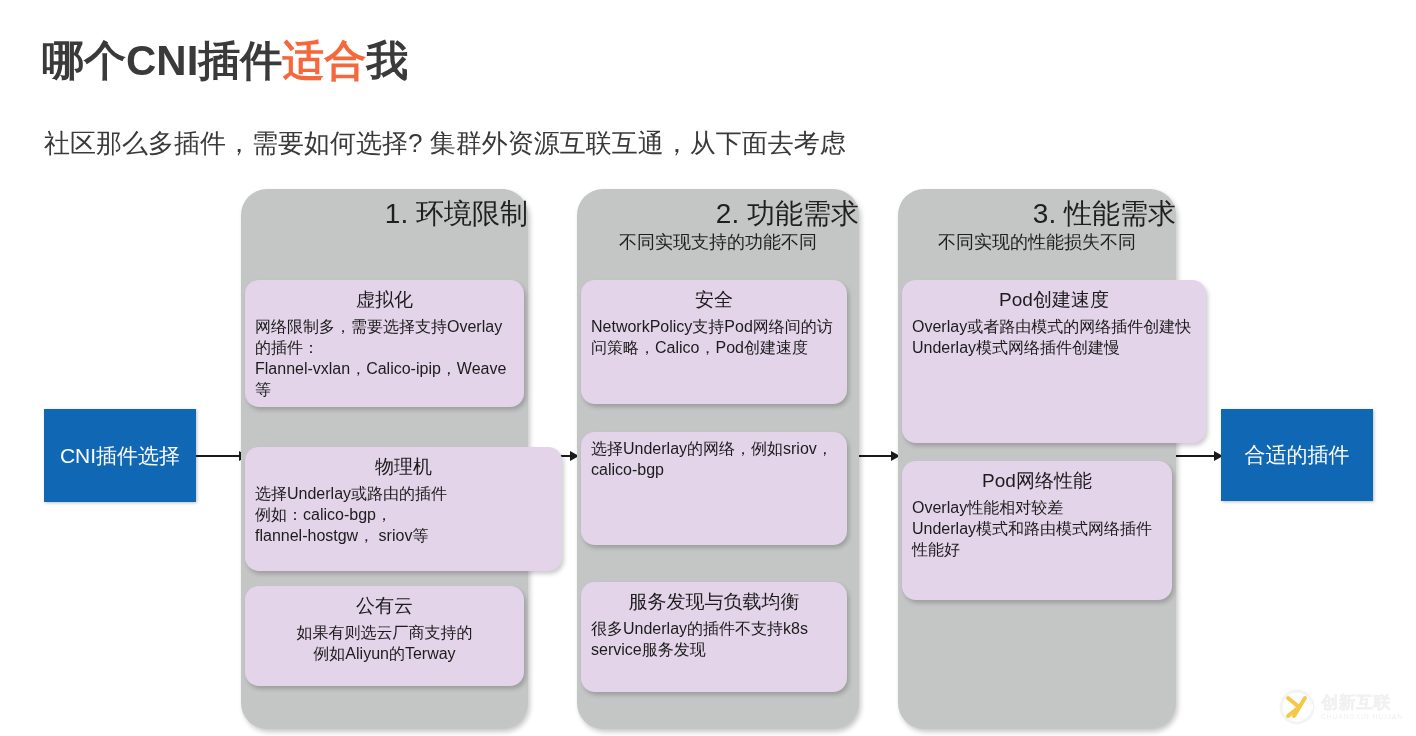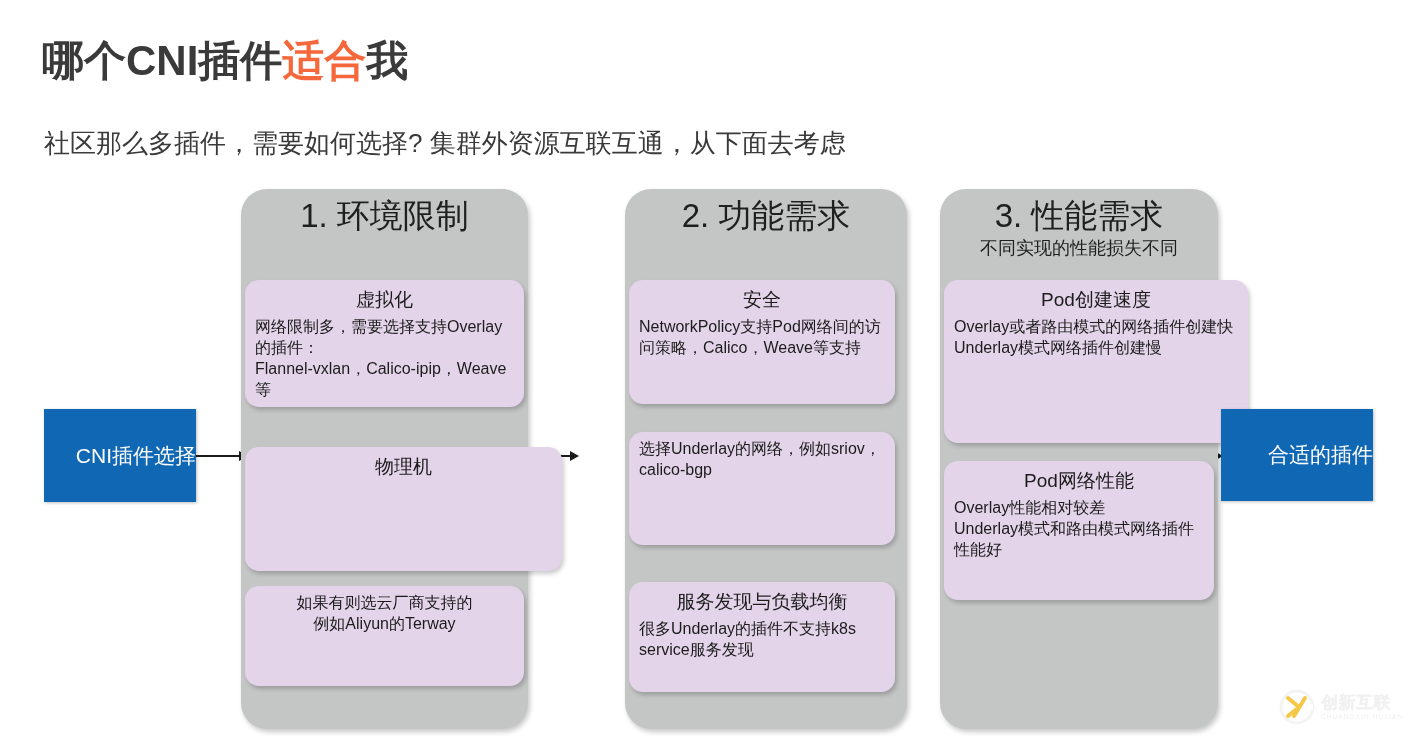--- a/index.html
+++ b/index.html
@@ -41,21 +41,21 @@
   }
 
   
   .flow-box {
     position: absolute;
     background: #1068B4;
     color: #ffffff;
     font-size: 21px;
     display: flex;
     align-items: center;
-    justify-content: flex-end;
+    justify-content: center;
     box-shadow: 1px 1px 3px rgba(0,0,0,0.25);
   }
   #start-box {
     left: 44px;
     top: 409px;
     width: 152px;
     height: 93px;
   }
   #end-box {
     left: 1221px;
@@ -93,32 +93,33 @@
     position: absolute;
     top: 189px;
     height: 540px;
     background: #C4C6C6;
     border-radius: 26px;
     box-shadow: 2px 3px 5px rgba(0,0,0,0.22);
     box-sizing: border-box;
     padding: 0;
   }
   #col-1 { left: 241px; width: 287px; }
-  #col-2 { left: 577px; width: 282px; margin-left: 48px; }
-  #col-3 { left: 898px; width: 278px; margin-left: 42px; }
+  #col-2 { left: 577px; width: 282px; }
+  #col-3 { left: 898px; width: 278px; }
 
   .col-head {
     text-align: center;
     padding-top: 8px;
   }
   .col-head .num {
-    font-size: 33px;
+    font-size: 28px;
     color: #1f1f1f;
     line-height: 1.18;
     white-space: nowrap;
+    text-align: right;
   }
   .col-head .sub {
     font-size: 18px;
     color: #1f1f1f;
     line-height: 1.25;
     margin-top: 1px;
     white-space: nowrap;
   }
 
   
@@ -234,34 +235,39 @@
   <div class="col-head">
     <div class="num">1. 环境限制</div>
   </div>
   <div class="card" id="c1-card1">
     <div class="card-title">虚拟化</div>
     <div class="card-body">网络限制多，需要选择支持Overlay的插件：
 Flannel-vxlan，Calico-ipip，Weave等</div>
   </div>
   <div class="card" id="c1-card2">
     <div class="card-title">物理机</div>
+    <div class="card-body">选择Underlay或路由的插件
+例如：calico-bgp，
+flannel-hostgw， sriov等</div>
   </div>
   <div class="card" id="c1-card3">
+    <div class="card-title">公有云</div>
     <div class="card-body center">如果有则选云厂商支持的
 例如Aliyun的Terway</div>
   </div>
 </div>
 
 <div class="column" id="col-2">
   <div class="col-head">
     <div class="num">2. 功能需求</div>
+    <div class="sub">不同实现支持的功能不同</div>
   </div>
   <div class="card" id="c2-card1">
     <div class="card-title">安全</div>
-    <div class="card-body">NetworkPolicy支持Pod网络间的访问策略，Calico，Weave等支持</div>
+    <div class="card-body">NetworkPolicy支持Pod网络间的访问策略，Calico，Pod创建速度</div>
   </div>
   <div class="card" id="c2-card2">
     <div class="card-body">选择Underlay的网络，例如sriov，calico-bgp</div>
   </div>
   <div class="card" id="c2-card3">
     <div class="card-title">服务发现与负载均衡</div>
     <div class="card-body">很多Underlay的插件不支持k8s service服务发现</div>
   </div>
 </div>
 

